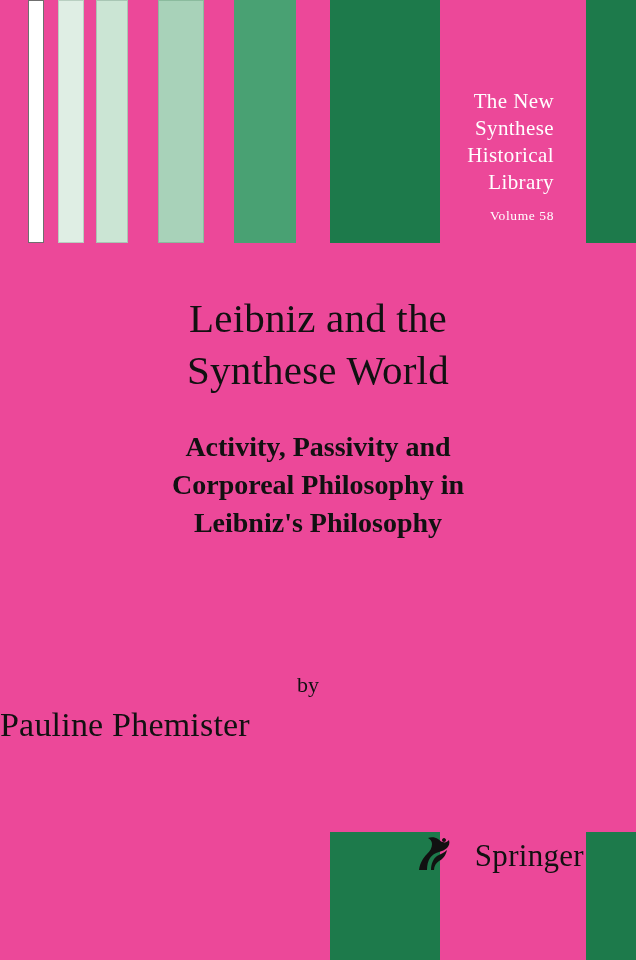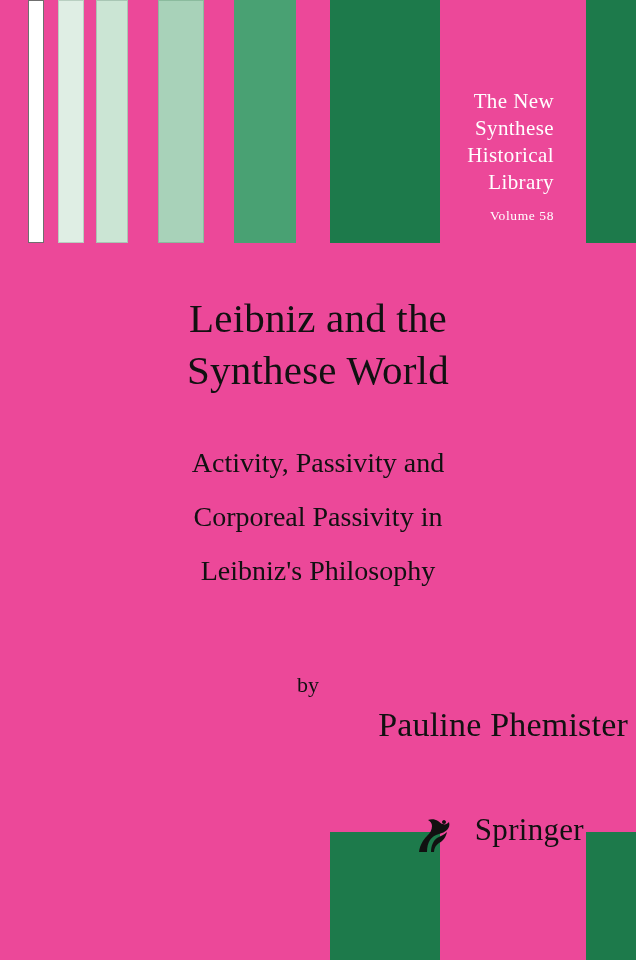--- a/index.html
+++ b/index.html
@@ -77,58 +77,57 @@
     position: absolute;
     left: 0;
     top: 428px;
     width: 636px;
     text-align: center;
     color: #111111;
   }
   .subtitle-line {
     font-size: 28px;
     line-height: 38px;
-    font-weight: 400;
-    margin-top: 16px;
+    font-weight: 700;
   }
 
   
   .by-line {
     position: absolute;
     left: 0;
     top: 672px;
     width: 616px;
     text-align: center;
     font-size: 22px;
     color: #111111;
   }
   .author-line {
     position: absolute;
     left: 0;
     top: 706px;
     width: 628px;
-    text-align: right;
+    text-align: left;
     font-size: 34px;
     color: #111111;
     letter-spacing: 0.2px;
   }
 
   
   .bottom-block {
     position: absolute;
     bottom: 0;
   }
 
   
   .springer {
     position: absolute;
     right: 52px;
-    bottom: 104px;
+    bottom: 86px;
     display: flex;
-    align-items: flex-start;
+    align-items: flex-end;
     gap: 14px;
   }
   .springer-mark {
     width: 46px;
     height: 44px;
   }
   .springer-word {
     font-size: 31px;
     color: #111111;
     letter-spacing: 0.3px;
@@ -158,21 +157,21 @@
     <div class="series-volume">Volume 58</div>
   </div>
 
   <div class="title-block">
     <div class="title-line">Leibniz and the</div>
     <div class="title-line">Synthese World</div>
   </div>
 
   <div class="subtitle-block">
     <div class="subtitle-line">Activity, Passivity and</div>
-    <div class="subtitle-line">Corporeal Passivity in</div>
+    <div class="subtitle-line">Corporeal Philosophy in</div>
     <div class="subtitle-line">Leibniz's Philosophy</div>
   </div>
 
   <div class="by-line">by</div>
   <div class="author-line">Pauline Phemister</div>
 
   <div class="bottom-block" style="left:330px; width:110px; height:128px; background:#1d7a4b;"></div>
   <div class="bottom-block" style="left:586px; width:50px; height:128px; background:#1d7a4b;"></div>
 
   <div class="springer">

